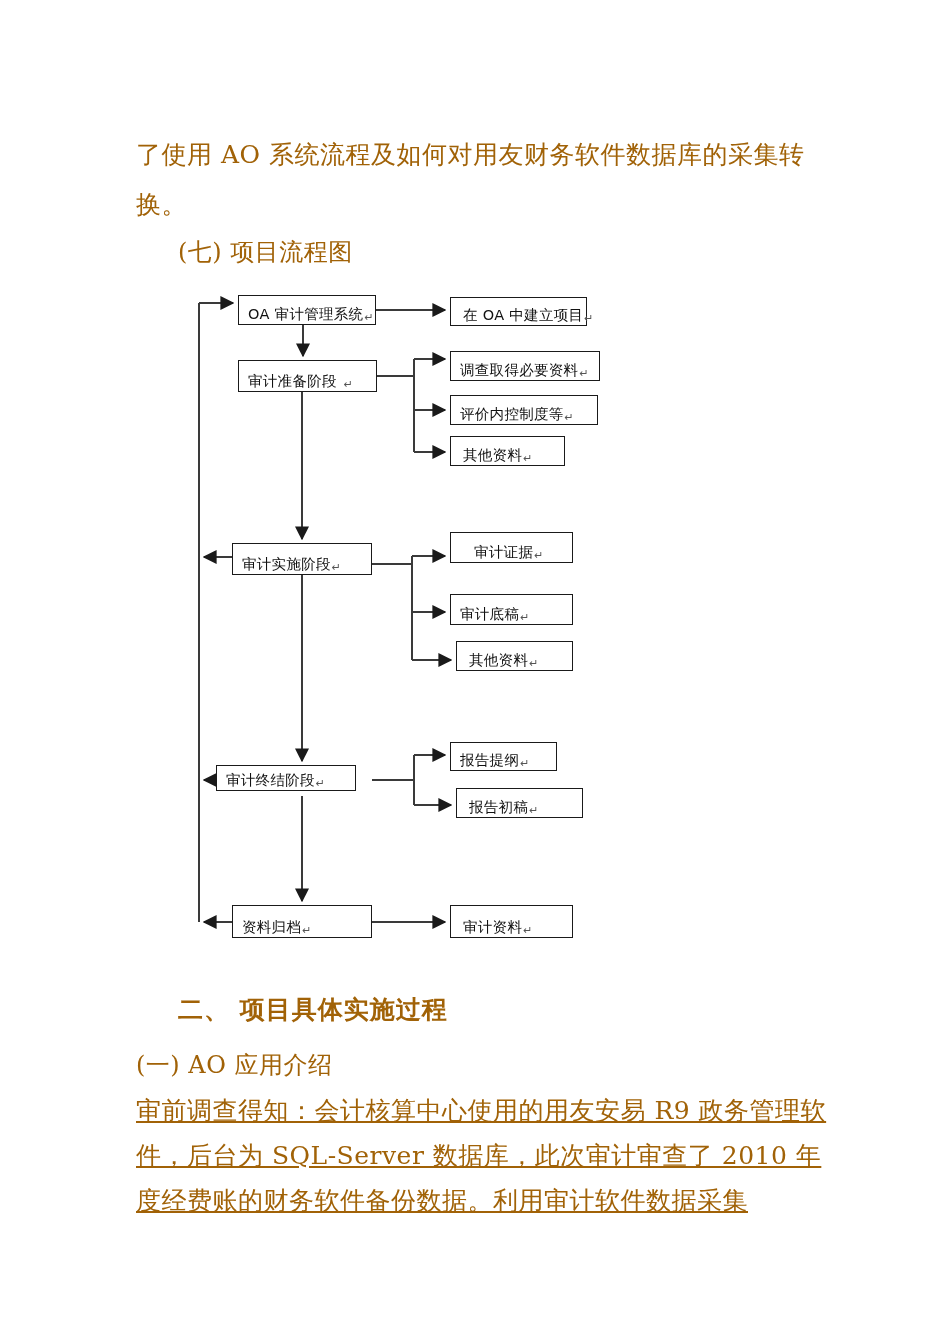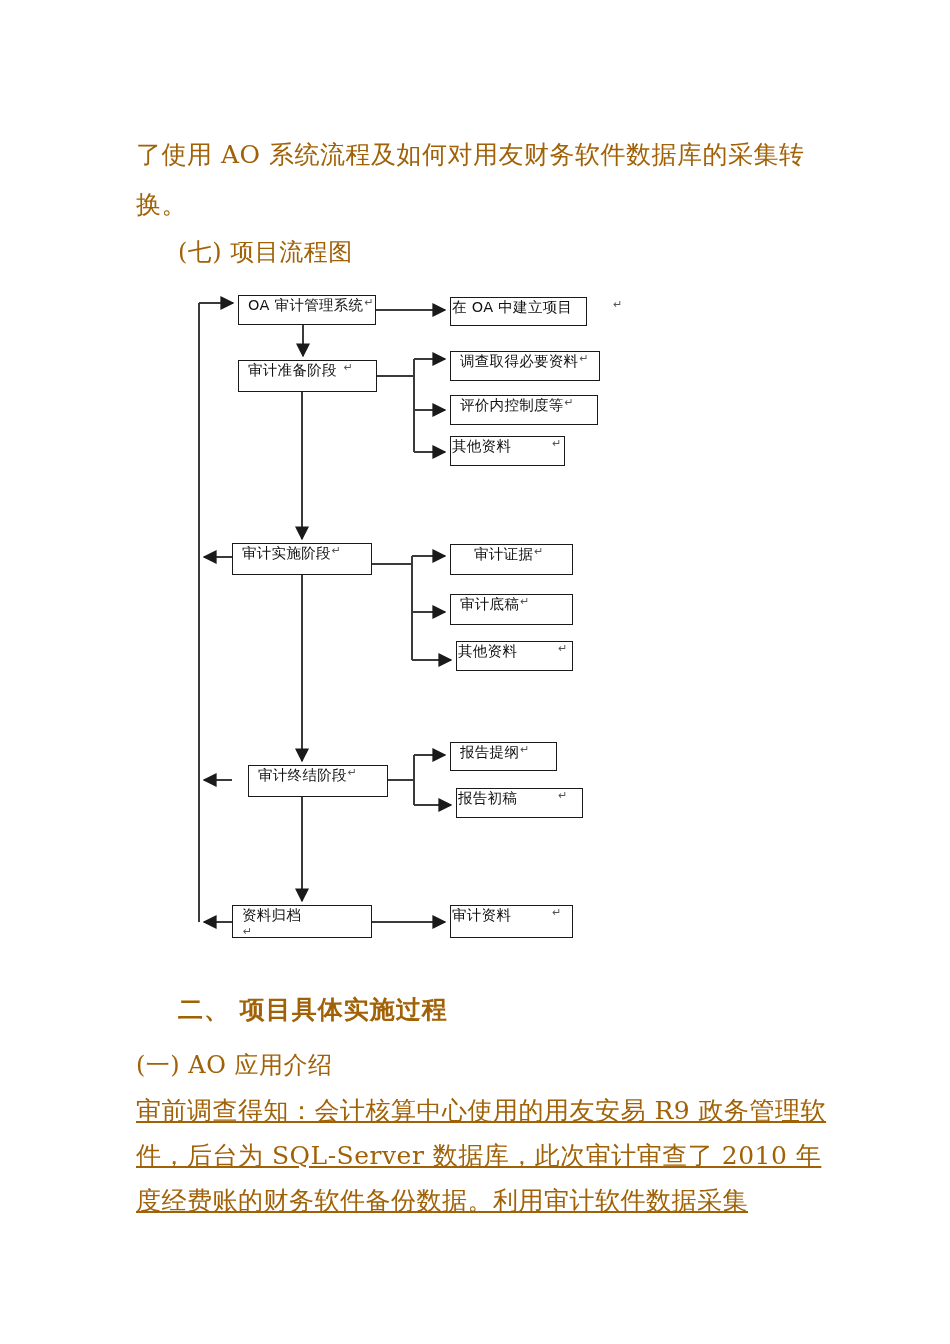--- a/index.html
+++ b/index.html
@@ -80,29 +80,29 @@
     height: 1344px;
     pointer-events: none;
   }
 
   .fc-box {
     position: absolute;
     border: 1.5px solid #1a1a1a;
     background: #ffffff;
     box-sizing: border-box;
     display: flex;
-    align-items: flex-start;
+    align-items: flex-end;
     font-family: "DejaVu Sans", "Liberation Sans", sans-serif;
     font-size: 14.5px;
     letter-spacing: 0.3px;
     color: #111111;
     padding-left: 9px;
     white-space: nowrap;
   }
-  .fc-box.center-ish { padding-left: 1px; gap: 40px; }
+  .fc-box.center-ish { padding-left: 12px; }
 
   .pilcrow {
     font-size: 11px;
     color: #555555;
     margin-left: 1px;
     font-family: "DejaVu Sans", "Liberation Sans", sans-serif;
   }
 </style>
 </head>
 <body>
@@ -174,26 +174,26 @@
   <div class="fc-box" style="left:238px; top:360px; width:139px; height:32px;gap:6px;">
     <span>审计准备阶段</span>
       <span class="pilcrow">↵</span>
   </div>
 
   <div class="fc-box" style="left:232px; top:543px; width:140px; height:32px;">
     <span>审计实施阶段</span>
       <span class="pilcrow">↵</span>
   </div>
 
-  <div class="fc-box" style="left:248px; top:765px; width:140px; height:32px;">
+  <div class="fc-box" style="left:216px; top:765px; width:140px; height:26px;">
     <span>审计终结阶段</span>
       <span class="pilcrow">↵</span>
   </div>
 
-  <div class="fc-box" style="left:232px; top:905px; width:140px; height:33px;flex-direction:column;">
+  <div class="fc-box" style="left:232px; top:905px; width:140px; height:33px;">
     <span>资料归档</span>
       <span class="pilcrow">↵</span>
   </div>
 
   <div class="fc-box center-ish" style="left:450px; top:297px; width:137px; height:29px;">
     <span>在 OA 中建立项目</span>
       <span class="pilcrow">↵</span>
   </div>
 
   <div class="fc-box" style="left:450px; top:351px; width:150px; height:30px;">
@@ -204,21 +204,21 @@
   <div class="fc-box" style="left:450px; top:395px; width:148px; height:30px;">
     <span>评价内控制度等</span>
       <span class="pilcrow">↵</span>
   </div>
 
   <div class="fc-box center-ish" style="left:450px; top:436px; width:115px; height:30px;">
     <span>其他资料</span>
       <span class="pilcrow">↵</span>
   </div>
 
-  <div class="fc-box" style="left:450px; top:544px; width:123px; height:31px;padding-left:23px;">
+  <div class="fc-box" style="left:450px; top:532px; width:123px; height:31px;padding-left:23px;">
     <span>审计证据</span>
       <span class="pilcrow">↵</span>
   </div>
 
   <div class="fc-box" style="left:450px; top:594px; width:123px; height:31px;">
     <span>审计底稿</span>
       <span class="pilcrow">↵</span>
   </div>
 
   <div class="fc-box center-ish" style="left:456px; top:641px; width:117px; height:30px;">

